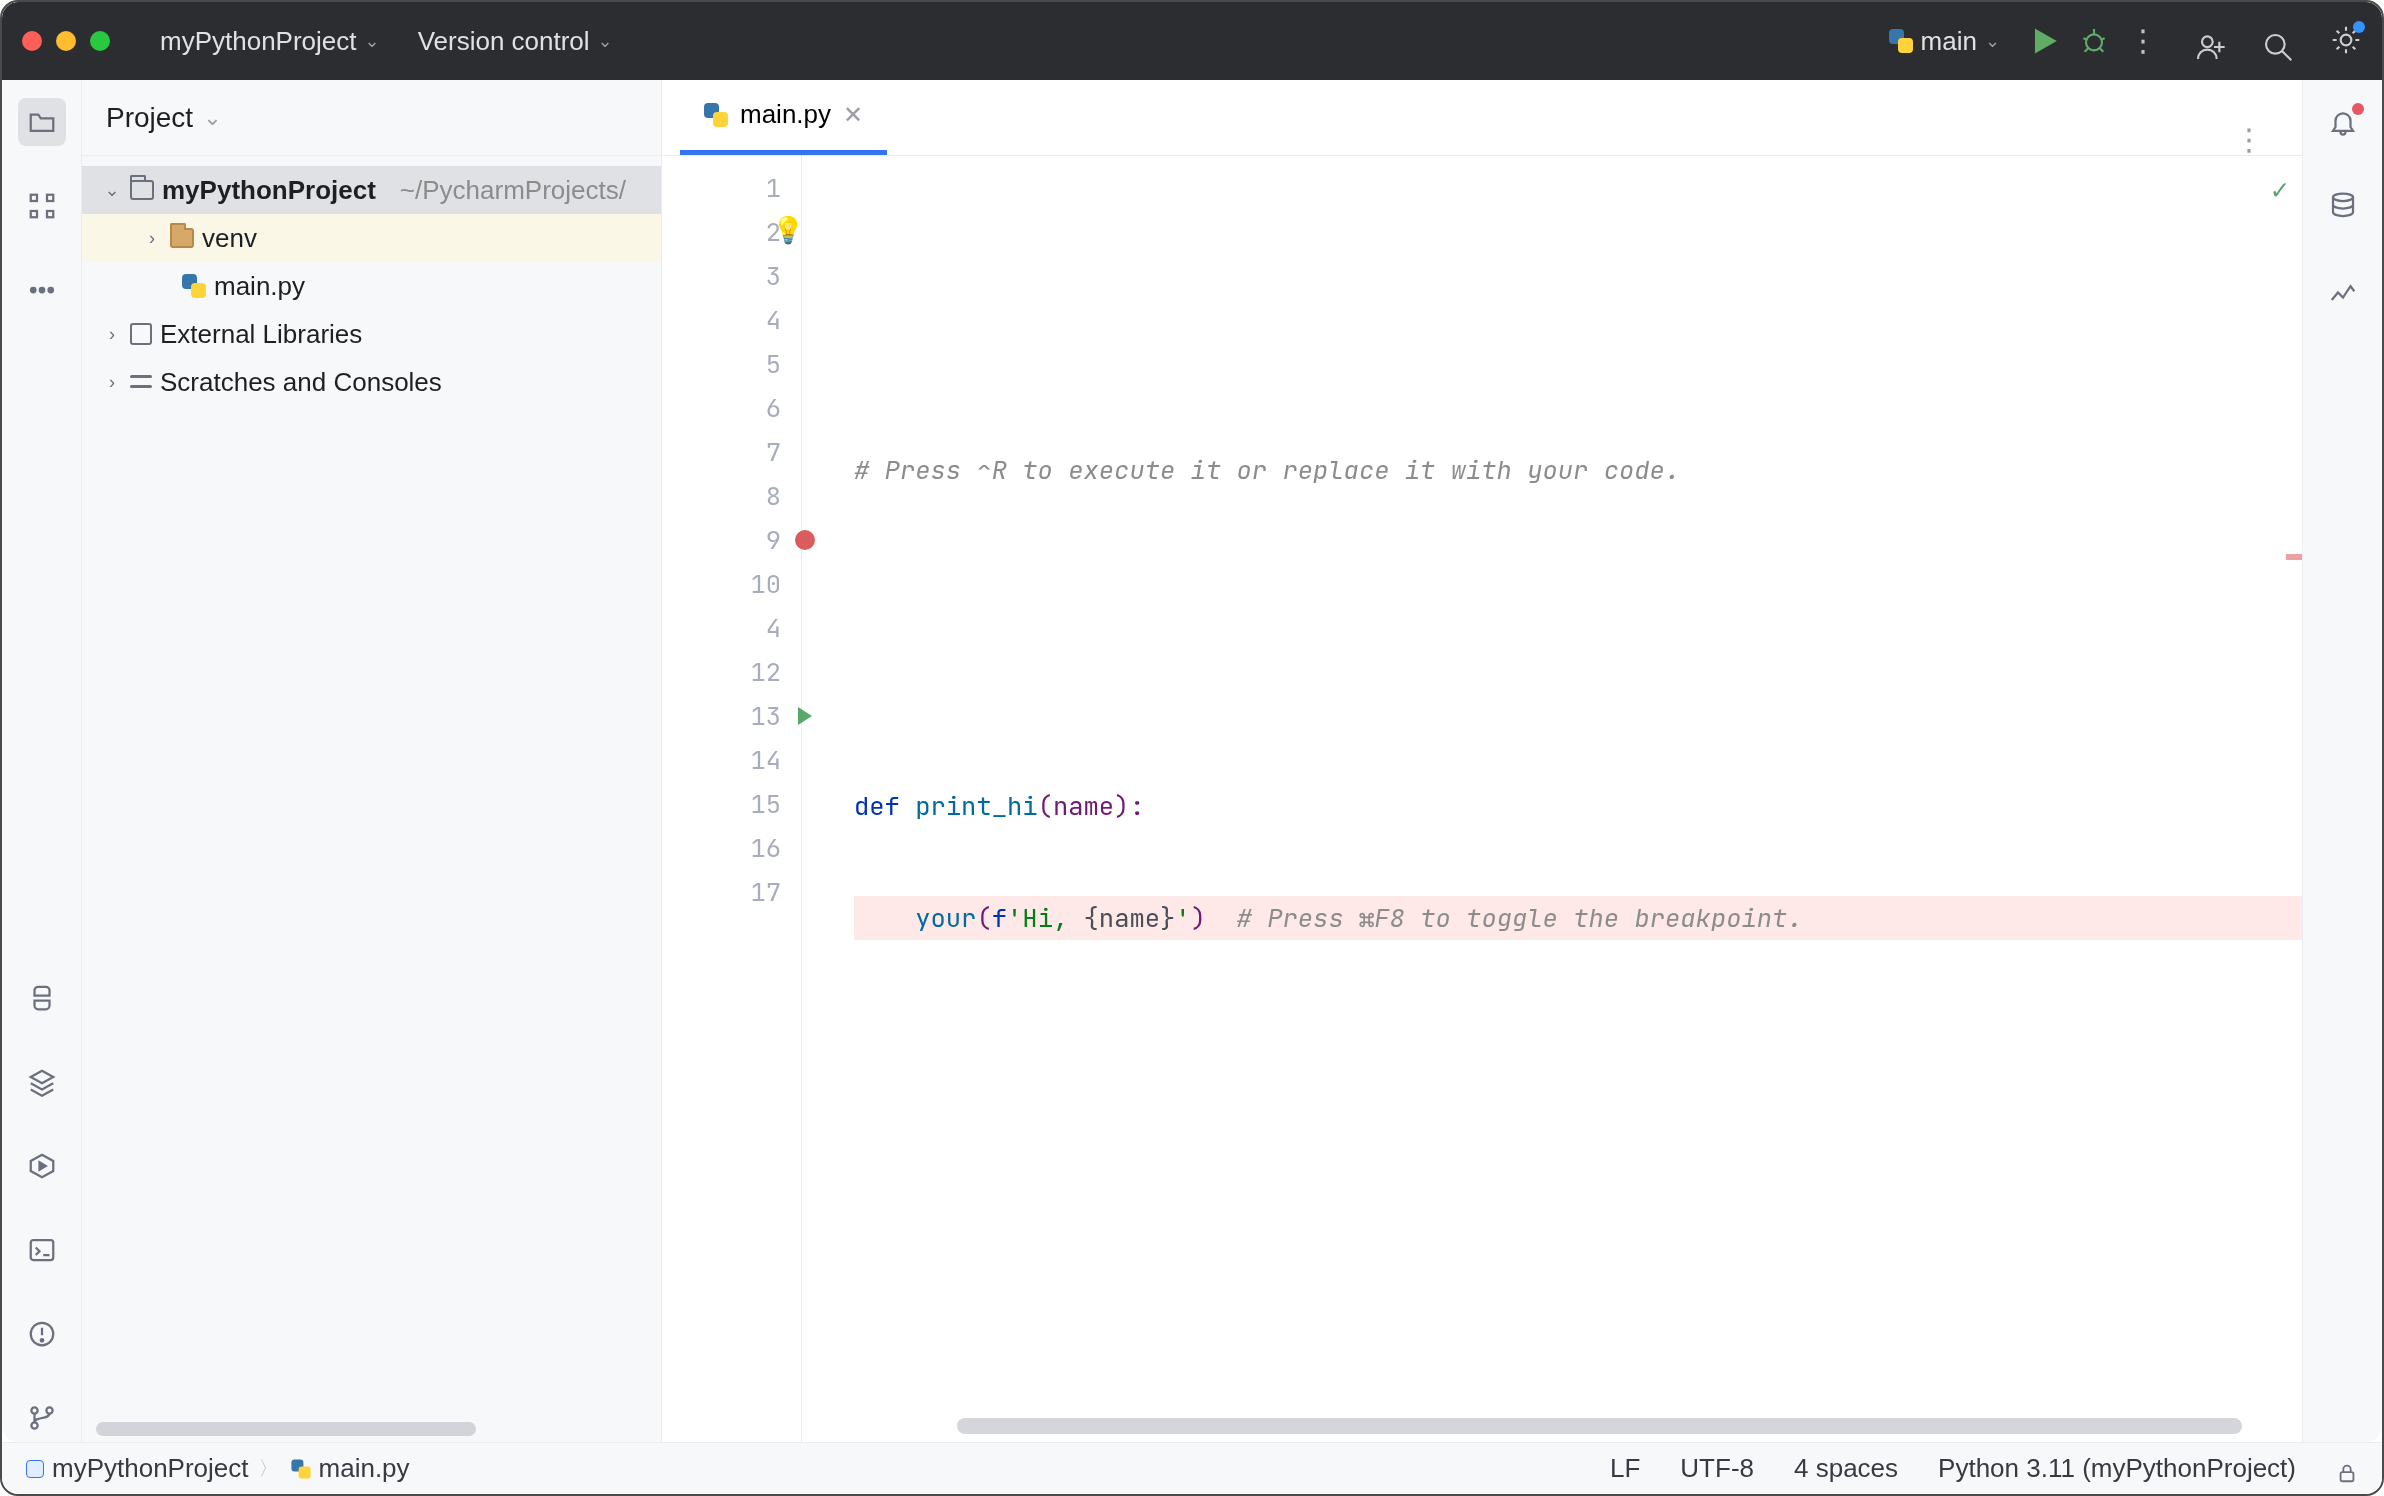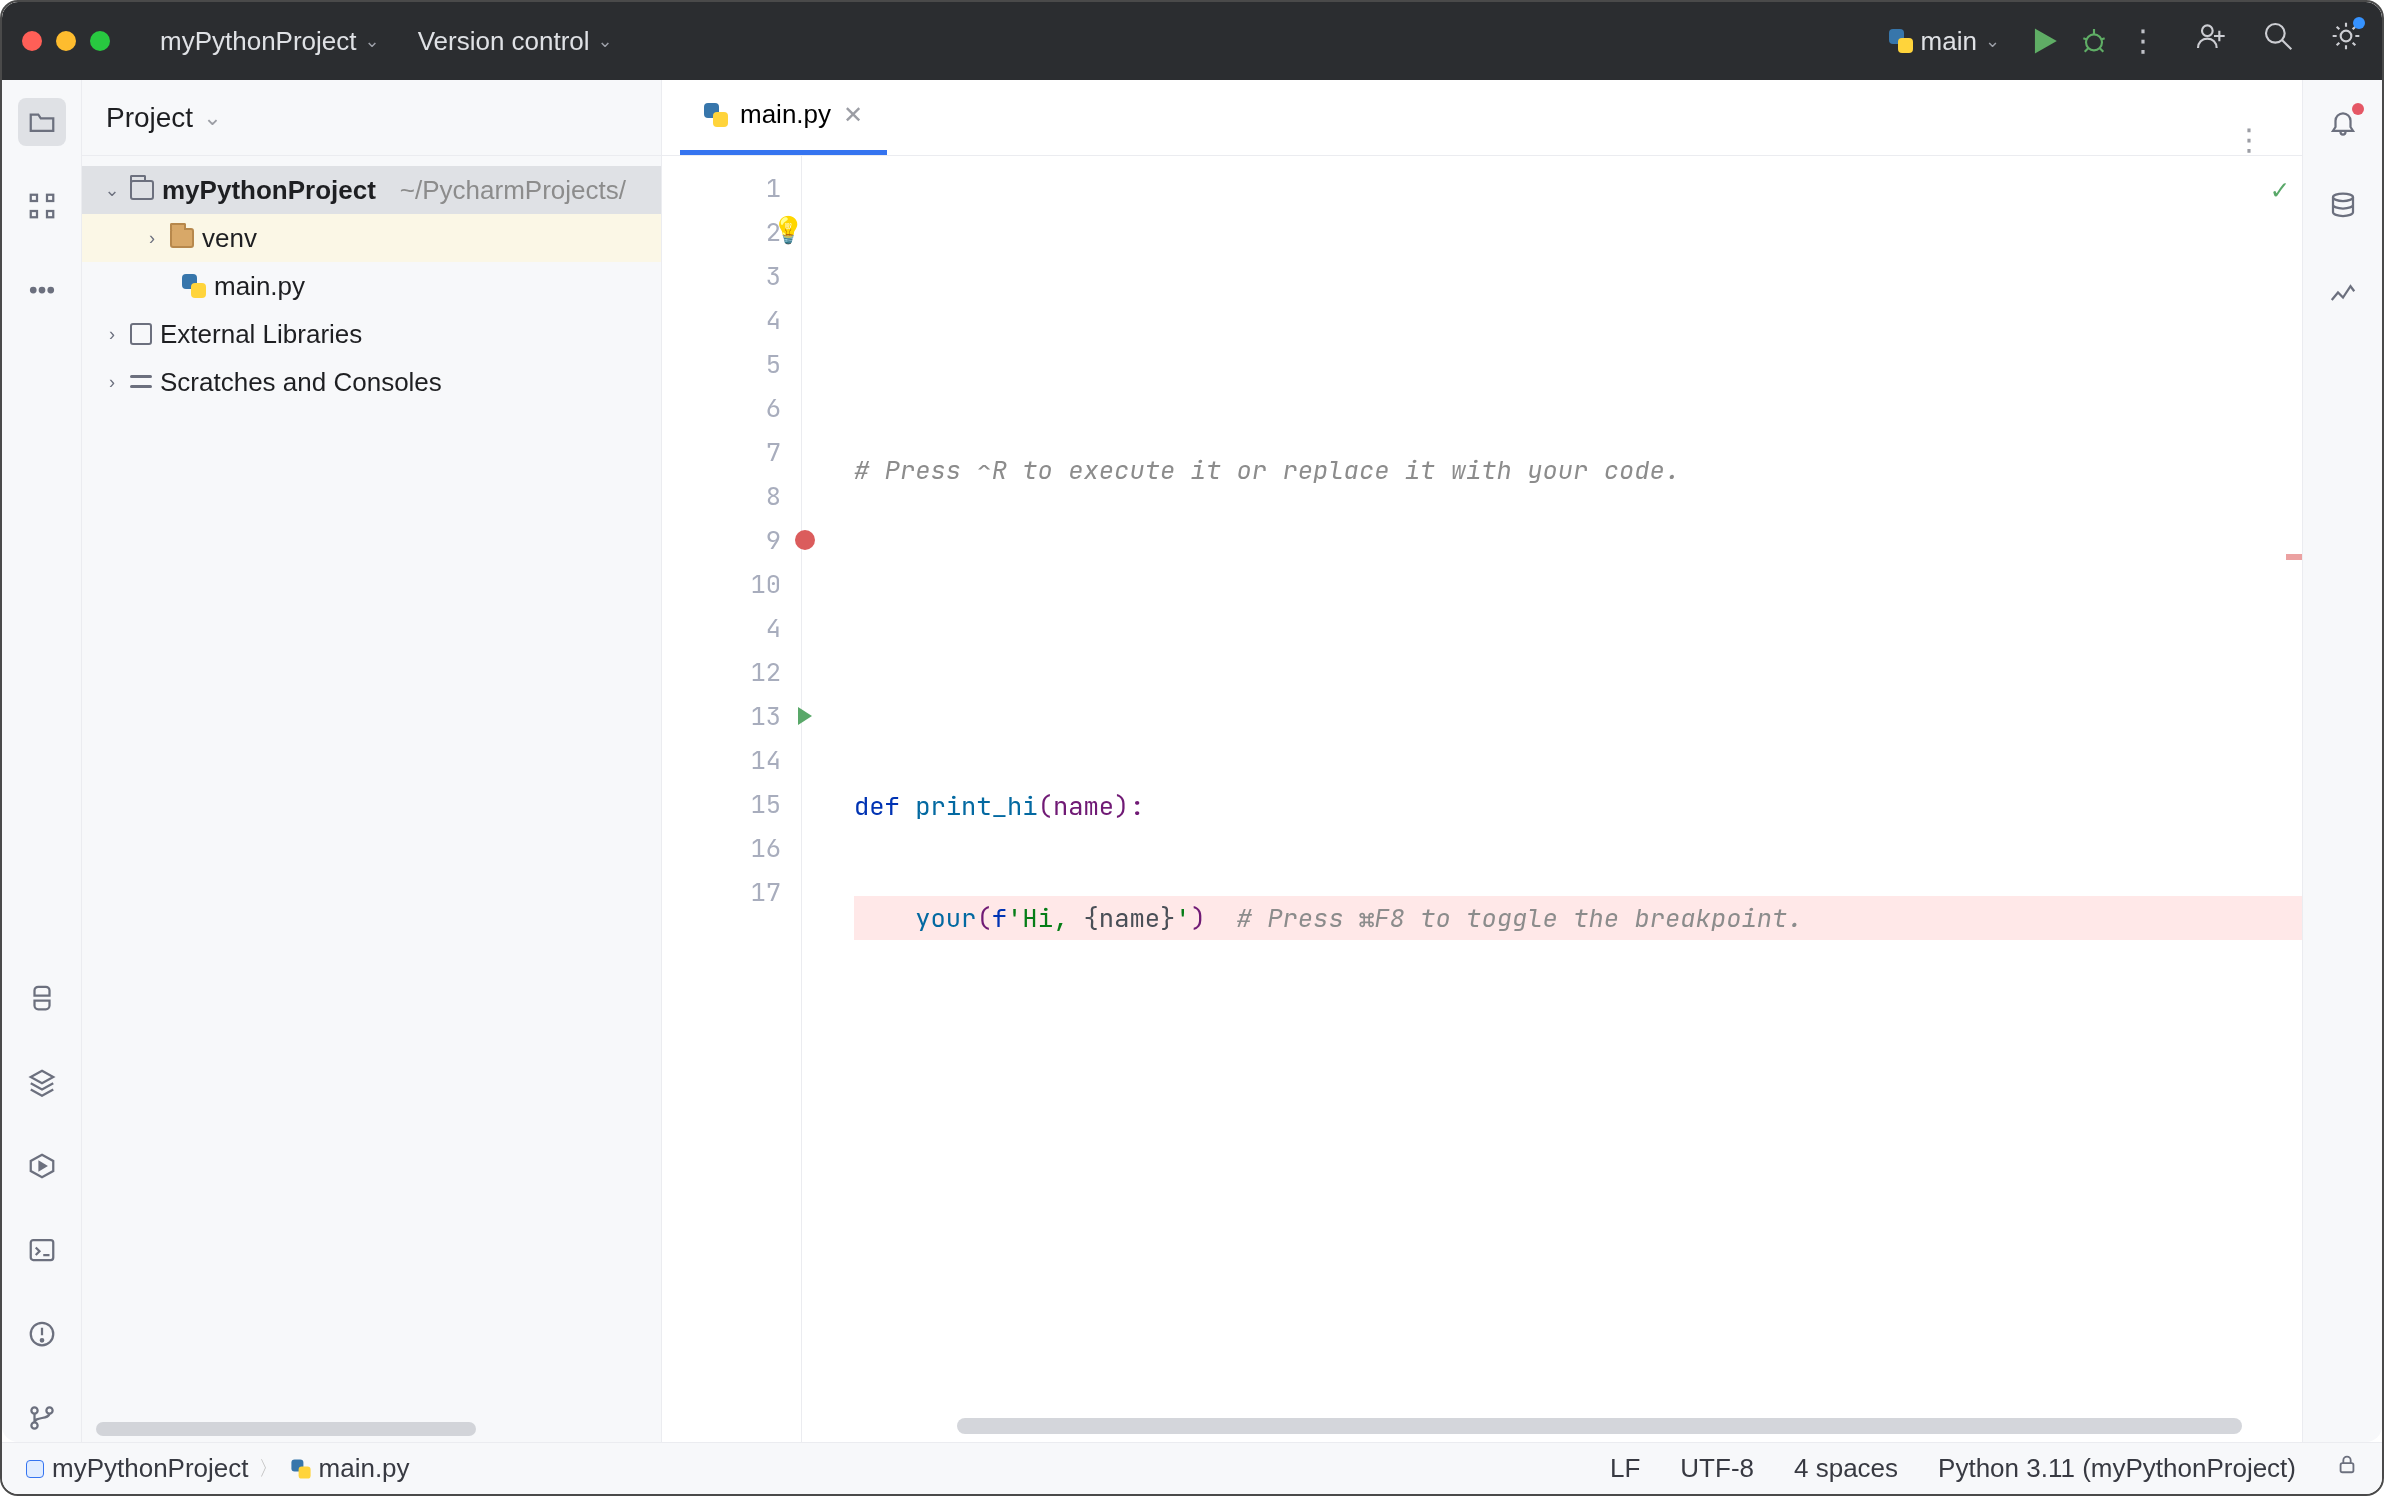--- a/index.html
+++ b/index.html
@@ -28,21 +28,21 @@
   font-size: 26px;
 }
 .traffic-lights { display: flex; gap: 14px; margin-right: 40px; }
 .dot { width: 20px; height: 20px; border-radius: 50%; }
 .dot.red { background: #ff5f57; }
 .dot.amber { background: #febc2e; }
 .dot.green { background: #28c840; }
 .titlebar-left { display: flex; align-items: center; gap: 18px; }
 .titlebar-item { display: flex; align-items: center; gap: 8px; padding: 6px 10px; border-radius: 6px; }
 .titlebar-item .chev { font-size: 18px; color: #9da0a8; }
-.titlebar-right { margin-left: auto; display: flex; align-items: flex-start; gap: 36px; }
+.titlebar-right { margin-left: auto; display: flex; align-items: flex-end; gap: 36px; }
 .run-group { display: flex; align-items: center; gap: 18px; }
 .py-icon-sm {
   width: 24px;
   height: 24px;
   border-radius: 4px;
   position: relative;
 }
 .py-icon-sm::before, .py-icon-sm::after {
   content: "";
   position: absolute;
@@ -282,21 +282,21 @@
   display: flex;
   align-items: center;
   padding: 0 24px;
   font-size: 26px;
   color: #383a42;
   background: #f7f8fa;
   border-bottom-left-radius: 16px;
   border-bottom-right-radius: 16px;
 }
 .crumb-sep { color: #c0c0c0; margin: 0 10px; font-size: 20px;}
-.status-right { margin-left: auto; display: flex; align-items: flex-start; gap: 40px; }
+.status-right { margin-left: auto; display: flex; align-items: flex-end; gap: 40px; }
 .lock-icon { width:22px; height:22px; stroke:#6c707e; fill:none; stroke-width:2;}
 .module-chip { width: 18px; height:18px; border-radius:4px; background:#e0ecff; border:1.5px solid #3574f0; display:inline-block; margin-right:8px;}
 </style>
 </head>
 <body>
 
 <div class="titlebar">
   <div class="traffic-lights">
     <div class="dot red"></div>
     <div class="dot amber"></div>

